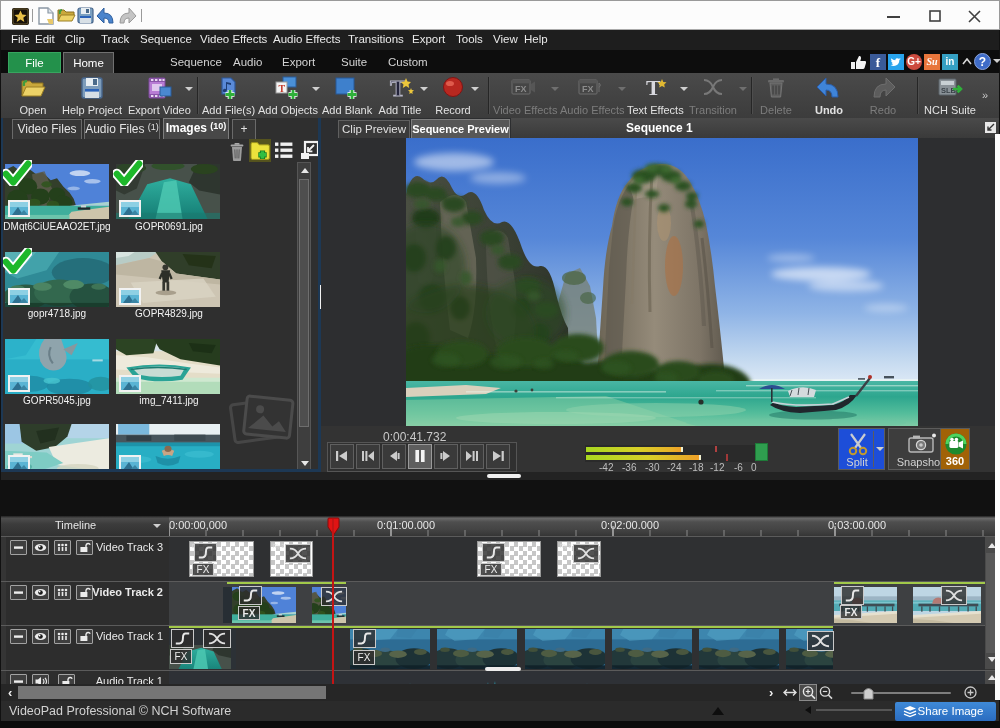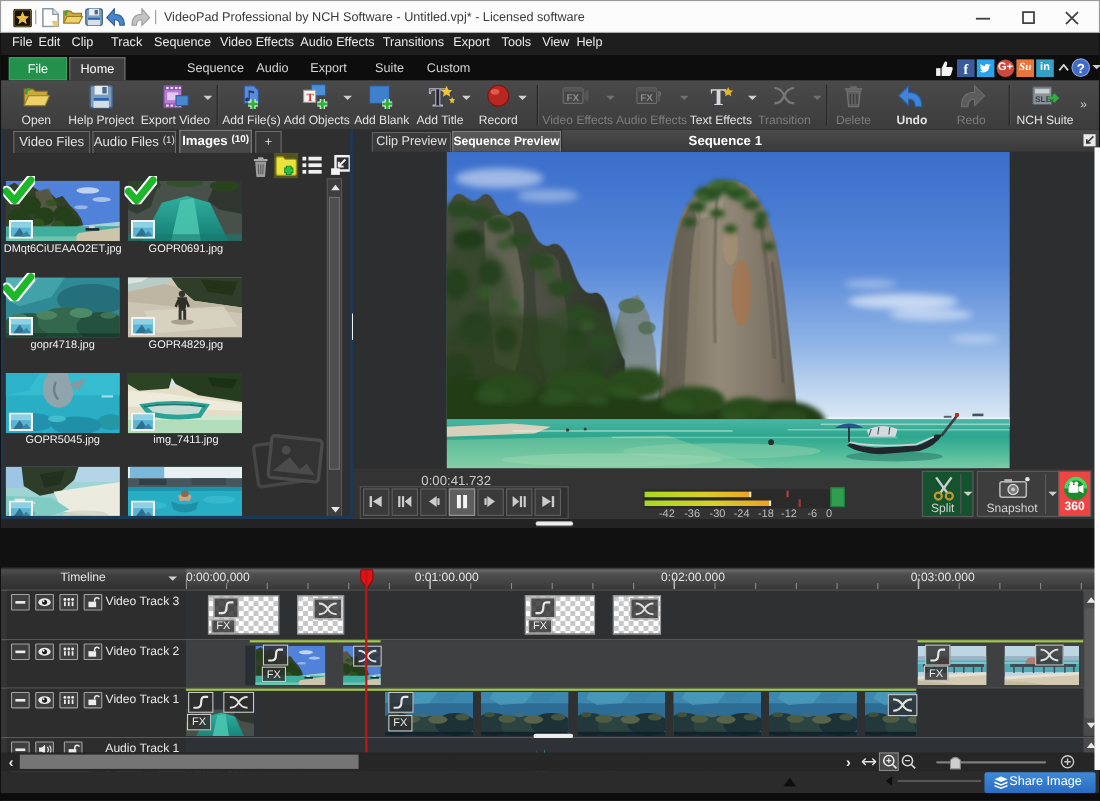--- a/index.html
+++ b/index.html
@@ -295,21 +295,20 @@
     <rect x="3" y="9" width="11" height="7" fill="#d8e0e6"></rect>
     <rect x="3" y="9" width="11" height="2" fill="#2a62b8"></rect>
   </svg>
   <svg class="abs" style="left:95px; top:6px;" width="20" height="18" viewBox="0 0 20 18">
     <path d="M17 16 Q17 6 8 6 L8 1 L1 9 L8 16 L8 11 Q13 11 13 16 Z" fill="#4a84cc" stroke="#2f5f9e" stroke-width="1"></path>
   </svg>
   <svg class="abs" style="left:116px; top:6px;" width="20" height="18" viewBox="0 0 20 18">
     <path d="M3 16 Q3 6 12 6 L12 1 L19 9 L12 16 L12 11 Q7 11 7 16 Z" fill="#c4c4c4" stroke="#9a9a9a" stroke-width="1"></path>
   </svg>
   <div class="sep" style="left:140px;"></div>
-  <div id="titletext">VideoPad Professional by NCH Software - Untitled.vpj* - Licensed software</div>
   <svg class="abs" style="left:886px; top:15px;" width="13" height="2" viewBox="0 0 13 2">
       <rect width="13" height="2" fill="#404040"></rect>
     </svg>
   <svg class="abs" style="left:928px; top:9px;" width="12" height="12" viewBox="0 0 12 12">
       <rect x="1" y="1" width="10" height="10" fill="none" stroke="#404040" stroke-width="1.6"></rect>
     </svg>
   <svg class="abs" style="left:967px; top:9px;" width="13" height="13" viewBox="0 0 13 13">
       <path d="M1 1 L12 12 M12 1 L1 12" stroke="#404040" stroke-width="1.6"></path>
     </svg>
 </div>
@@ -894,21 +893,21 @@
           <span class="abs" style="left:14px;">-42</span>
             <span class="abs" style="left:37px;">-36</span>
             <span class="abs" style="left:60px;">-30</span>
             <span class="abs" style="left:82px;">-24</span>
             <span class="abs" style="left:104px;">-18</span>
             <span class="abs" style="left:125px;">-12</span>
             <span class="abs" style="left:149px;">-6</span>
             <span class="abs" style="left:166px;">0</span>
         </div>
 
-        <div class="abs" style="left:517px; top:2px; width:47px; height:42px; background:#14532d; border:1px solid #5c5c5c;">
+        <div class="abs" style="left:517px; top:2px; width:47px; height:42px; background:#1d4ed8; border:1px solid #5c5c5c;">
           <svg class="abs" style="left:7px; top:3px;" width="24" height="24" viewBox="0 0 24 24">
             <path d="M5 2 L15 16 M19 2 L9 16" stroke="#c9ccd0" stroke-width="2.2"></path>
             <circle cx="7" cy="19" r="3.2" fill="none" stroke="#c09a30" stroke-width="2"></circle>
             <circle cx="17" cy="19" r="3.2" fill="none" stroke="#c09a30" stroke-width="2"></circle>
           </svg>
           <div class="abs" style="left:0; top:27px; width:36px; text-align:center; color:#d2d2d2; font-size:11px;">Split</div>
           <div class="abs" style="left:34px; top:2px; width:1px; height:36px; background:#5c5c5c;"></div>
           <div class="drop" style="left:37px; top:18px;"></div>
         </div>
         <div class="abs" style="left:567px; top:2px; width:75px; height:42px; background:#3d3d3d; border:1px solid #5c5c5c;">
@@ -916,21 +915,21 @@
             <rect x="2" y="5" width="24" height="14" rx="2" fill="#4a4a4a" stroke="#b8b8b8" stroke-width="1.4"></rect>
             <rect x="6" y="2.6" width="7" height="3" fill="#b8b8b8"></rect>
             <circle cx="14" cy="12" r="4.6" fill="#7a7a7a" stroke="#d8d8d8" stroke-width="1.2"></circle>
             <circle cx="14" cy="12" r="1.8" fill="#c8c8c8"></circle>
             <circle cx="27" cy="2.6" r="2" fill="#e8e8e8"></circle>
           </svg>
           <div class="abs" style="left:0; top:27px; width:62px; text-align:center; color:#d2d2d2; font-size:11px;">Snapshot</div>
           <div class="abs" style="left:61px; top:2px; width:1px; height:36px; background:#5c5c5c;"></div>
           <div class="drop" style="left:64px; top:18px;"></div>
         </div>
-        <div class="abs" style="left:641px; top:2px; width:30px; height:42px; background:#ef4444; border:1px solid #5c5c5c;">
+        <div class="abs" style="left:619px; top:2px; width:30px; height:42px; background:#a16207; border:1px solid #5c5c5c;">
           <svg class="abs" style="left:2px; top:2px;" width="26" height="26" viewBox="0 0 26 26">
             <circle cx="13" cy="13" r="10.6" fill="#1d8a2e"></circle>
             <path d="M4 13 a9 9 0 0 1 18 0" fill="none" stroke="#4fd45f" stroke-width="3"></path>
             <rect x="6.4" y="10" width="9" height="7" rx="1.4" fill="#fff"></rect>
             <polygon points="15.8,11.6 20,9.6 20,17.4 15.8,15.4" fill="#fff"></polygon>
             <circle cx="9" cy="8.6" r="1.8" fill="#fff"></circle>
               <circle cx="13.4" cy="8.6" r="1.8" fill="#fff"></circle>
           </svg>
           <div class="abs" style="left:0; top:26px; width:28px; text-align:center; color:#fff; font-size:11px; font-weight:bold;">360</div>
         </div>
@@ -1023,21 +1022,21 @@
       </div>
       <div class="clipbox checker" style="left:388px; top:4px; width:44px; height:36px; border:1px solid #9a9a9a;">
         <div class="cliplabel">Rly 2 Tkd</div>
         <svg class="cbadge" style="left:15px; top:2px; width:26px; height:19px;">
             <use href="#s-xtrans"></use>
           </svg>
       </div>
     </div>
   </div>
 
-  <div class="track" style="top:65px; height:44px;">
+  <div class="track" style="top:65px; height:44px;font-weight:bold;">
     <div class="tctrl">
       <div class="tbtn" style="left:4px;">
           <svg width="13" height="11" viewBox="0 0 13 11">
             <rect x="2" y="4.4" width="9" height="2.4" fill="#ececec"></rect>
           </svg>
         </div>
       <div class="tbtn" style="left:26px;">
           <svg width="13" height="11" viewBox="0 0 13 11">
             <ellipse cx="6.5" cy="5.5" rx="5.6" ry="3.6" fill="#ececec"></ellipse>
             <circle cx="6.5" cy="5.5" r="2.3" fill="#1a1a1a"></circle>
@@ -1276,20 +1275,21 @@
   <svg class="abs" style="left:862px; top:2px;" width="11" height="14" viewBox="0 0 11 14">
       <path d="M1 5 Q5.5 0 10 5 L10 13 L1 13 Z" fill="#cfcfcf" stroke="#8a8a8a"></path>
     </svg>
   <svg class="abs" style="left:962px; top:1px;" width="15" height="15" viewBox="0 0 15 15">
       <circle cx="7.5" cy="7.5" r="5.5" fill="none" stroke="#c8c8c8" stroke-width="1.3"></circle>
       <path d="M4.5 7.5 h6 M7.5 4.5 v6" stroke="#c8c8c8" stroke-width="1.3"></path>
     </svg>
 </div>
 
 <div id="statusbar">
+  <span class="abs" style="left:8px; top:3px;">VideoPad Professional © NCH Software</span>
   <div class="abs" style="left:711px; top:6px; width:0; height:0; border-left:6px solid transparent; border-right:6px solid transparent; border-bottom:8px solid #0e0e0e;"></div>
   <div class="abs" style="left:804px; top:5px; width:0; height:0; border-top:4px solid transparent; border-bottom:4px solid transparent; border-right:6px solid #0e0e0e;"></div>
   <div class="abs" style="left:815px; top:8px; width:76px; height:2px; background:#555;"></div>
   <div class="abs" style="left:894px; top:1px; width:101px; height:19px; background:linear-gradient(#3f8ad8,#2a6cc0); border-radius:2px; color:#fff; font-size:11.5px; text-align:center; line-height:18px;">
     <svg class="abs" style="left:8px; top:3px;" width="14" height="13" viewBox="0 0 14 13">
         <path d="M7 1 L13 3.4 L7 5.8 L1 3.4 Z" fill="#fff"></path>
         <path d="M1 6.2 L7 8.6 L13 6.2" fill="none" stroke="#fff" stroke-width="1.4"></path>
         <path d="M1 9.2 L7 11.6 L13 9.2" fill="none" stroke="#fff" stroke-width="1.4"></path>
       </svg>
     <span style="margin-left:10px;">Share Image</span>

